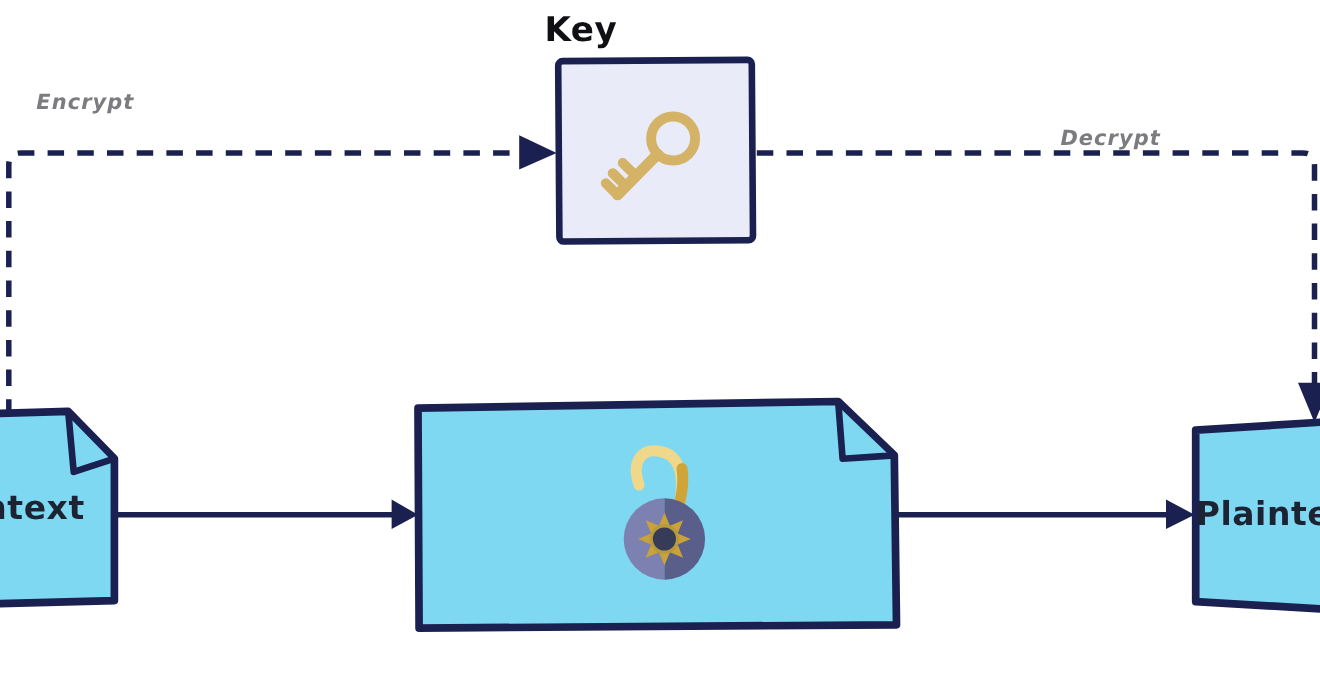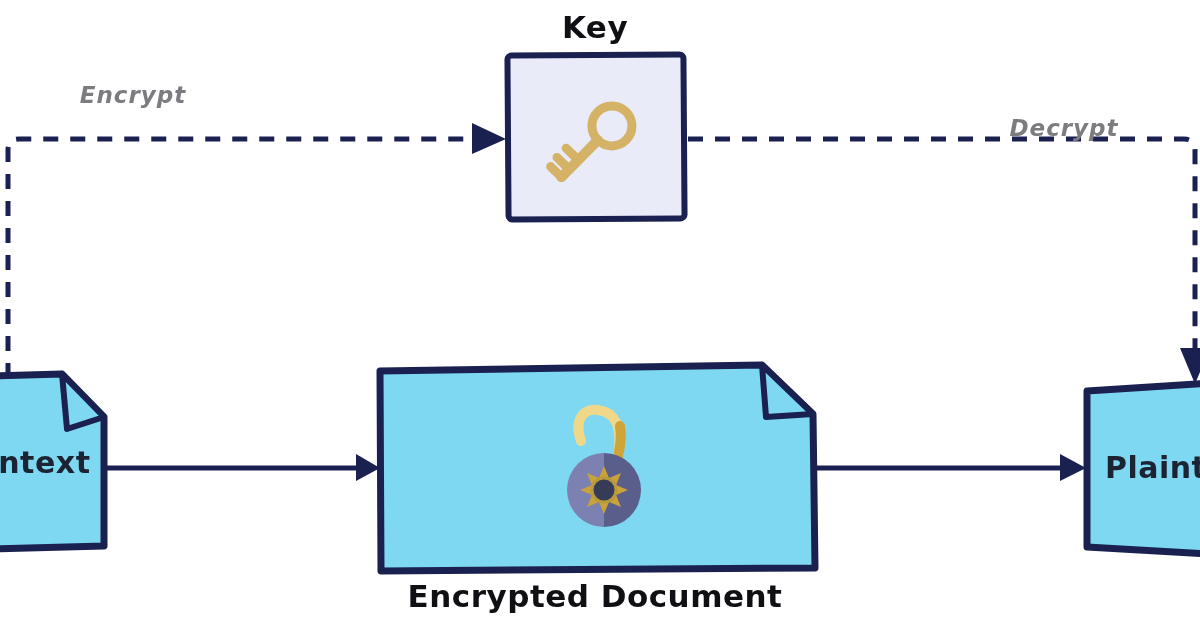--- a/index.html
+++ b/index.html
@@ -6,32 +6,32 @@
   .canvas{
     position:relative;
     width:1200px;height:628px;
     overflow:hidden;
     background:#ffffff;
     font-family:"DejaVu Sans", sans-serif;
   }
   .canvas svg{position:absolute;left:0;top:0;}
   .lbl{
     position:absolute;
-    text-align:center;
+    text-align:left;
     color:#101014;
     font-weight:700;
     letter-spacing:.5px;
     white-space:nowrap;
   }
   .lbl.node-title{font-size:31px;}
   .lbl.edge-label{
     font-weight:600;
     font-style:italic;
     color:#7b7b80;
-    font-size:23px;
+    font-size:19px;
     letter-spacing:1px;
   }
   .lbl.doc-text{
     font-size:30px;
     color:#1c2433;
   }
 </style>
 </head>
 <body>
 
@@ -101,15 +101,14 @@
   <div class="lbl node-title" style="left:495px;top:9px;width:200px;">Key</div>
 
   <div class="lbl edge-label" style="left:33px;top:82px;width:200px;">Encrypt</div>
 
   <div class="lbl edge-label" style="left:964px;top:90px;width:200px;margin-top:25px;">Decrypt</div>
 
   <div class="lbl doc-text" style="left:-80px;top:445px;width:184px;">Plaintext</div>
 
   <div class="lbl doc-text" style="left:1087px;top:450px;width:193px;">Plaintext</div>
 
-  <div class="lbl node-title" style="left:395px;top:578px;width:400px;">Encrypted Document</div>
 
 </div>
 
 </body></html>

